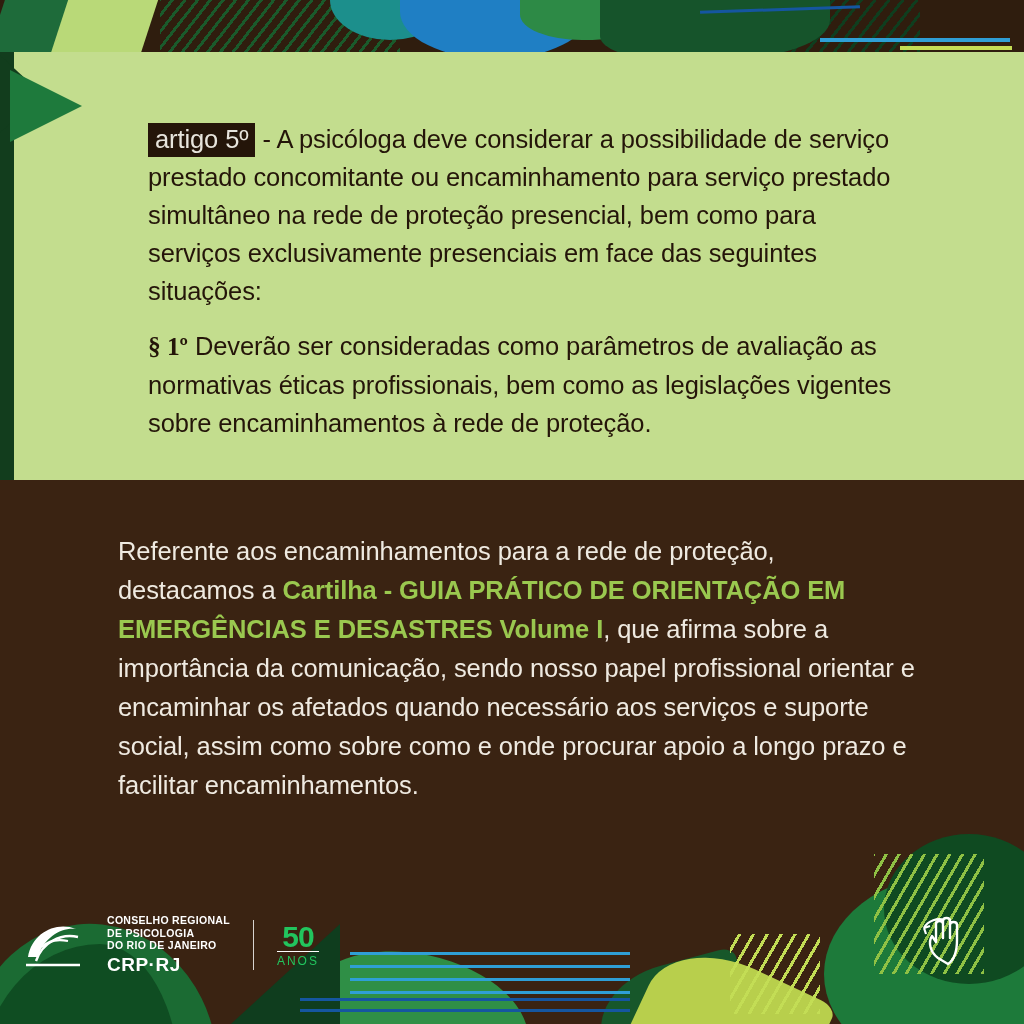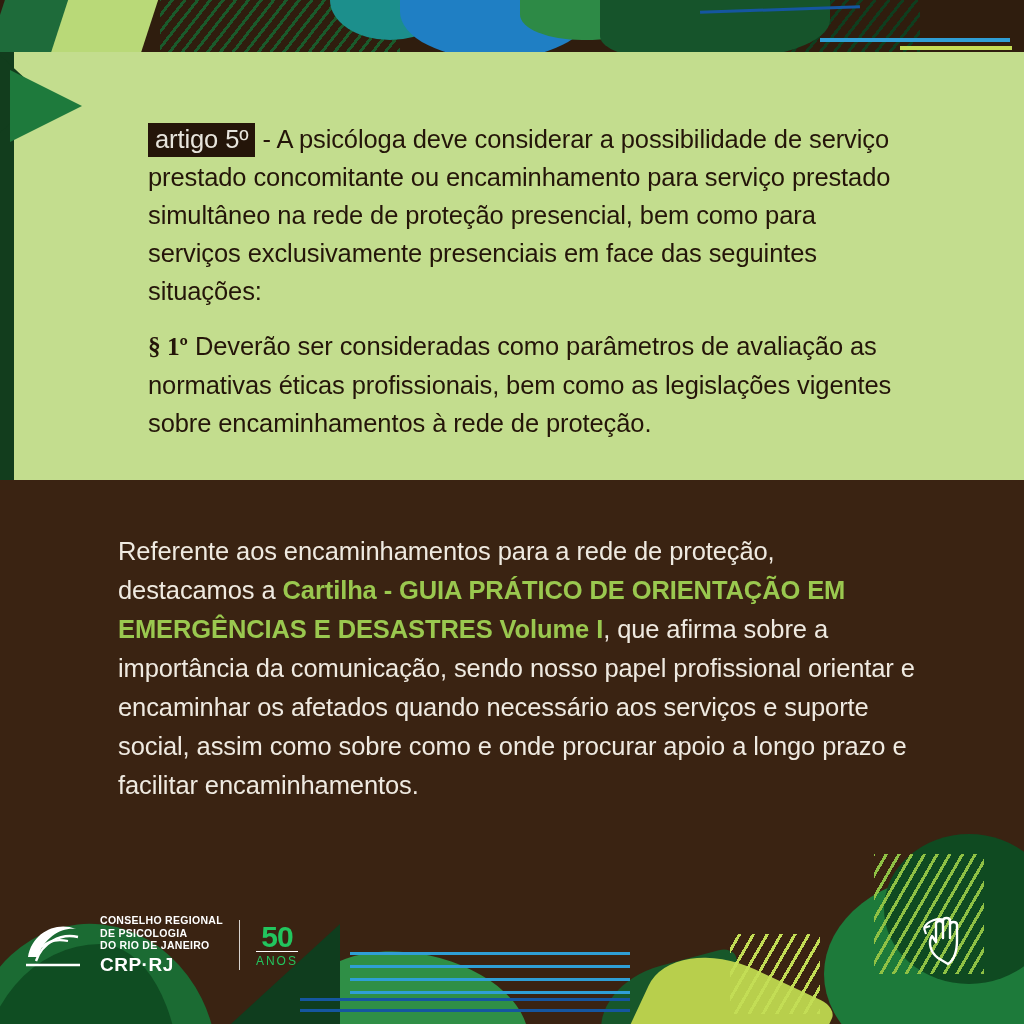--- a/index.html
+++ b/index.html
@@ -258,21 +258,21 @@
     border-left: 120px solid transparent;
     border-bottom: 110px solid #0f3d1e;
   }
 
   
   .logo-area {
     position: absolute;
     left: 22px; bottom: 48px;
     display: flex;
     align-items: center;
-    gap: 16px;
+    gap: 23px;
     color: #ffffff;
   }
   .logo-mark {
     width: 62px; height: 56px;
     position: relative;
   }
   .logo-text {
     font-size: 10.5px;
     line-height: 12.6px;
     font-weight: bold;

